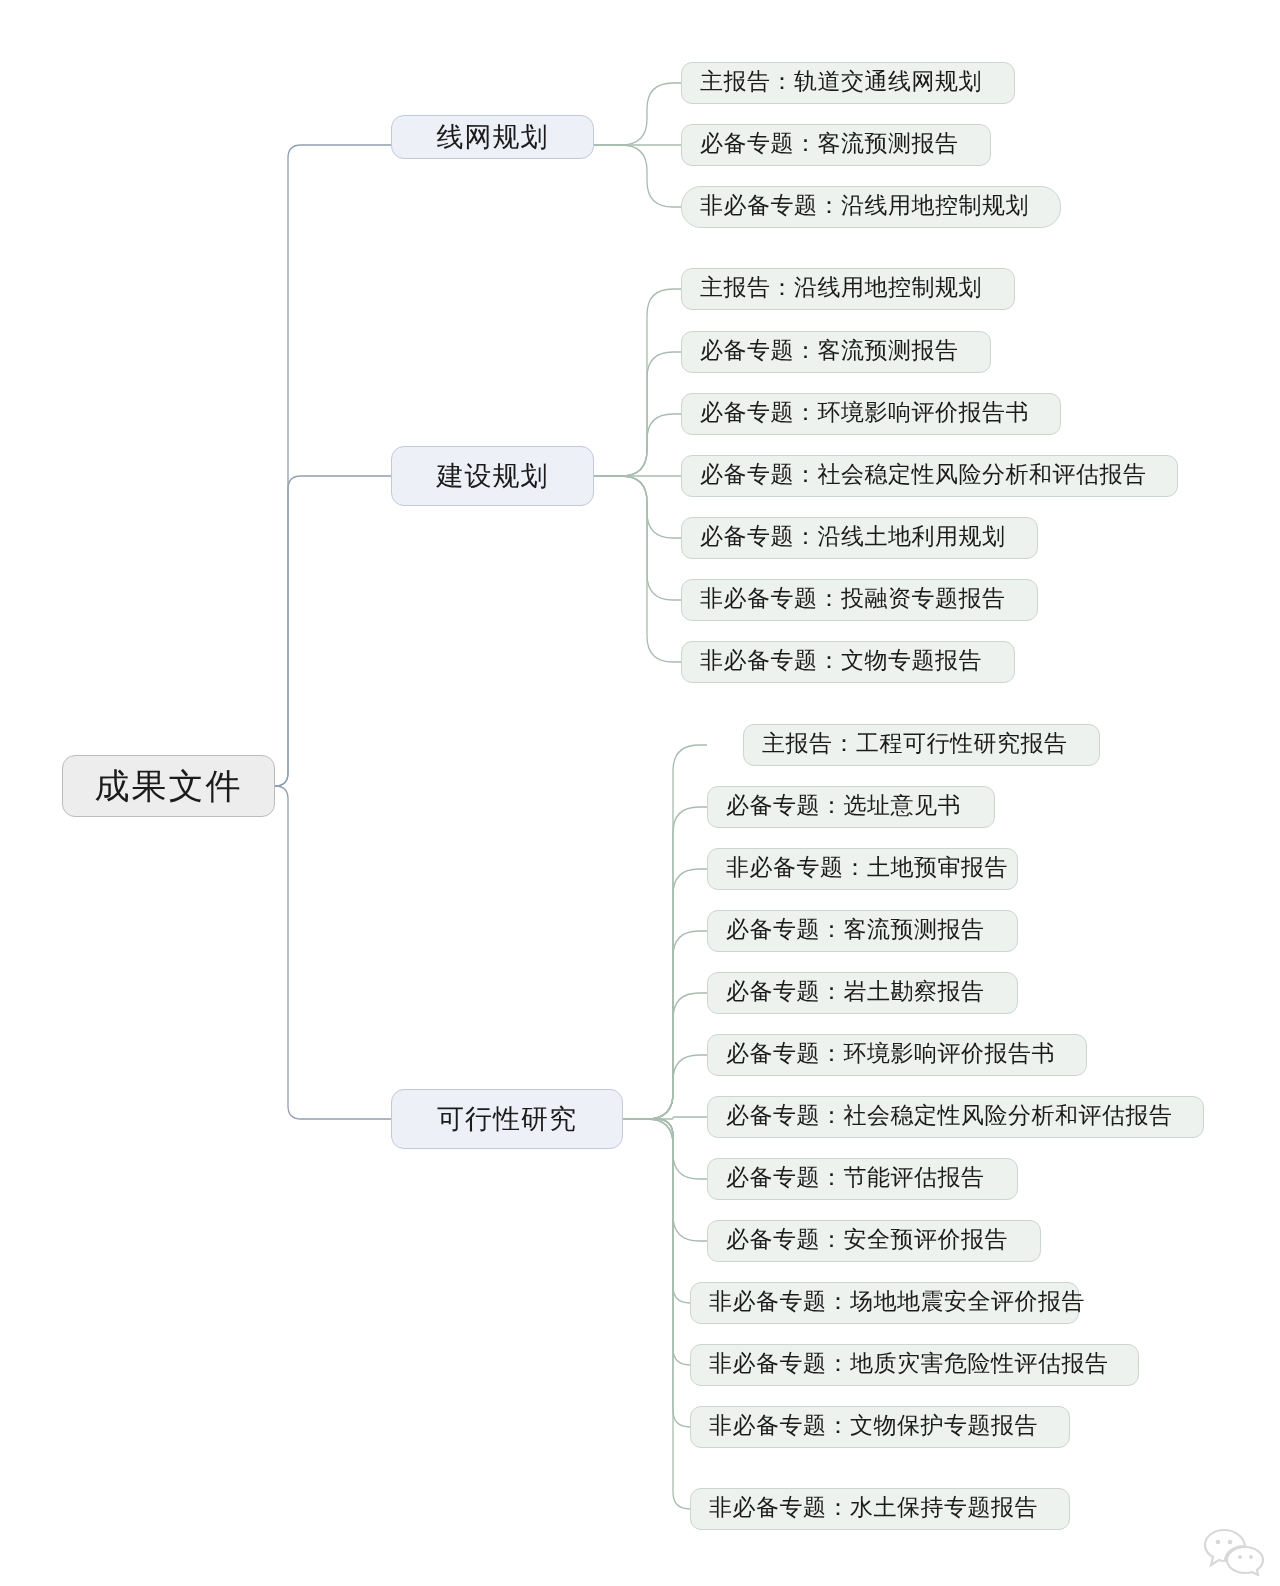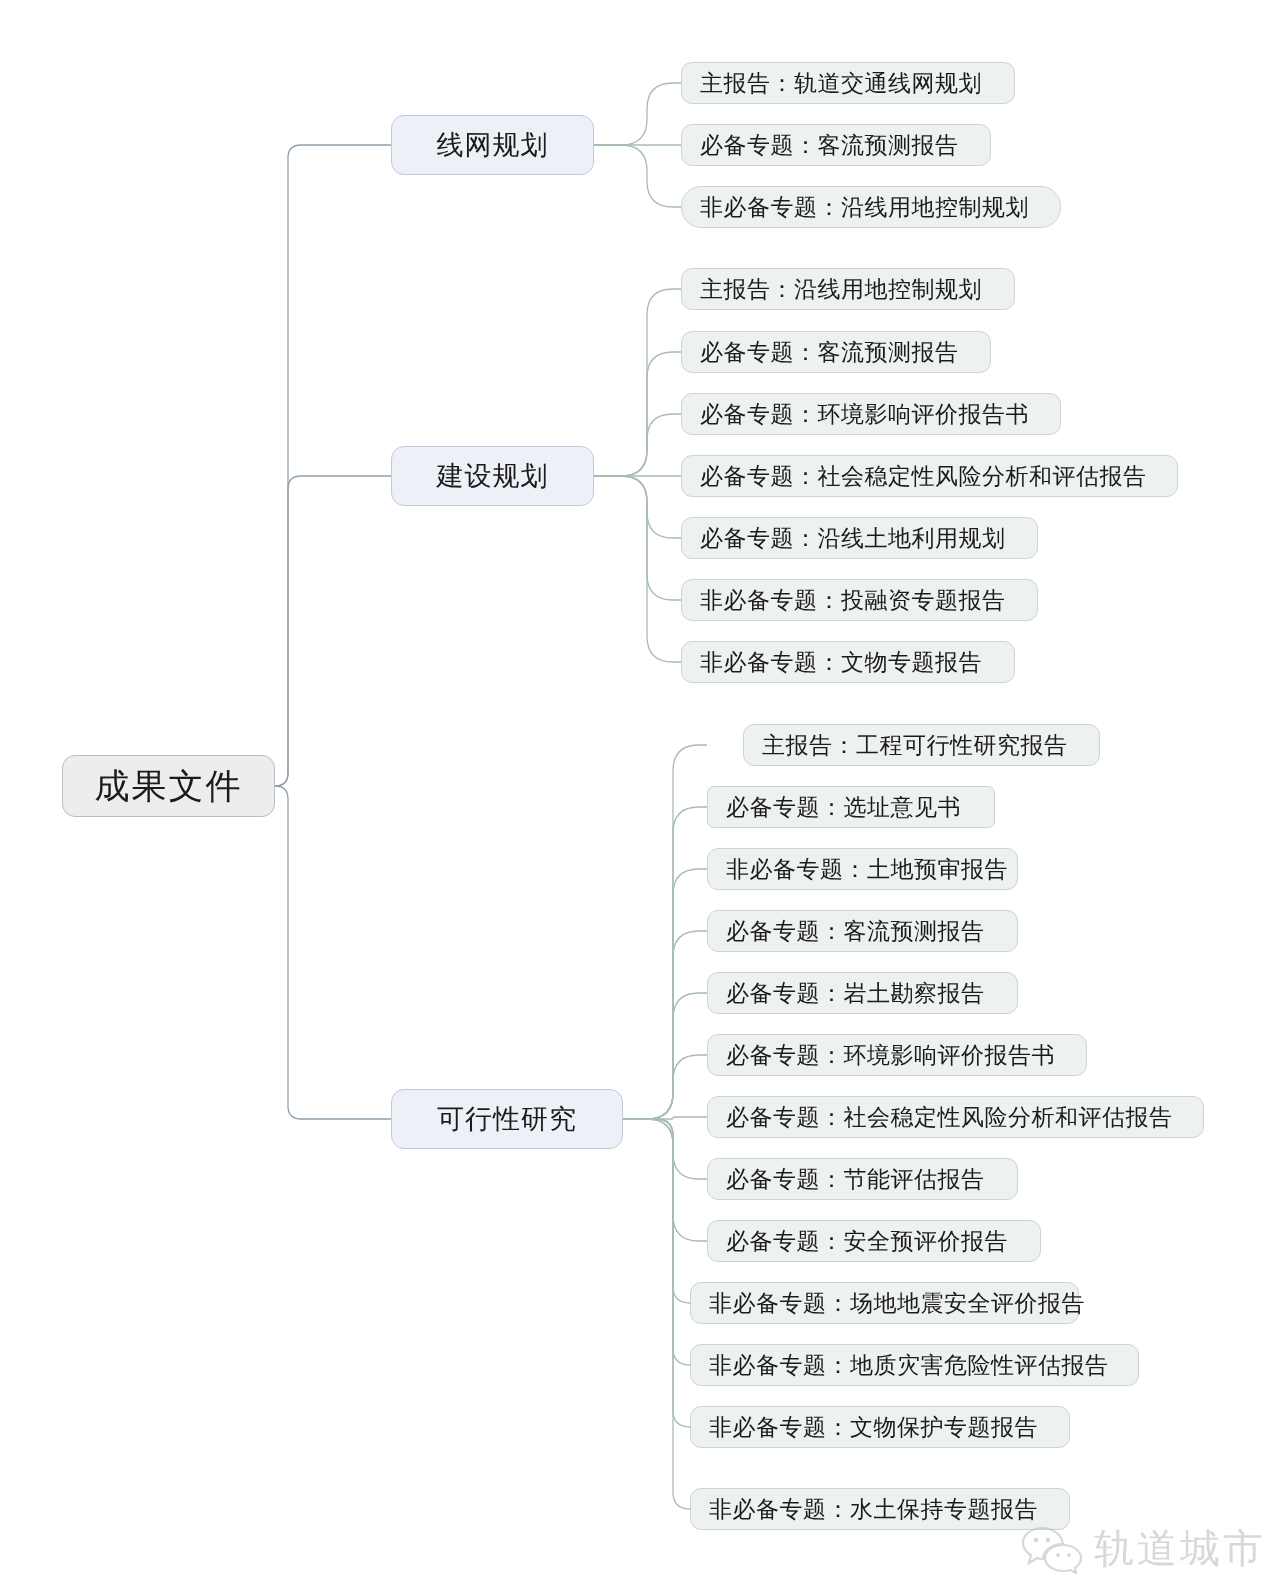--- a/index.html
+++ b/index.html
@@ -50,22 +50,23 @@
     letter-spacing: 1px;
     padding: 0 20px;
     justify-content: center;
   }
   .node-leaf {
     background: #eef2ef;
     border: 1px solid #ccd6ce;
     border-radius: 11px;
     font-size: 23px;
     letter-spacing: 0.5px;
-    padding: 0 18px;
+    padding: 6px 18px;
     justify-content: flex-start;
+    align-items: flex-end;
   }
   #watermark {
     position: absolute;
     right: 14px;
     bottom: 10px;
     display: flex;
     align-items: center;
     gap: 10px;
     opacity: 0.55;
     pointer-events: none;
@@ -111,21 +112,21 @@
       <path d="M623,1119 L656,1119 Q673,1119 673,1136 L673,1286 Q673,1303 690,1303 L690,1303" fill="none" stroke="#a8bcb0" stroke-width="1.3"></path>
       <path d="M623,1119 L656,1119 Q673,1119 673,1136 L673,1348 Q673,1365 690,1365 L690,1365" fill="none" stroke="#a8bcb0" stroke-width="1.3"></path>
       <path d="M623,1119 L656,1119 Q673,1119 673,1136 L673,1410 Q673,1427 690,1427 L690,1427" fill="none" stroke="#a8bcb0" stroke-width="1.3"></path>
       <path d="M623,1119 L656,1119 Q673,1119 673,1136 L673,1492 Q673,1509 690,1509 L690,1509" fill="none" stroke="#a8bcb0" stroke-width="1.3"></path>
     </svg>
 
   <div id="nodes">
       <div class="node node-root" style="left: 62px; top: 755px; width: 213px; height: 62px;">
         <span>成果文件</span>
       </div>
-      <div class="node node-branch" style="left: 391px; top: 115px; width: 203px; height: 60px; align-items: center;">
+      <div class="node node-branch" style="left: 391px; top: 115px; width: 203px; height: 44px; align-items: center;">
         <span>线网规划</span>
       </div>
       <div class="node node-leaf" style="left: 681px; top: 62px; width: 334px; height: 42px;">
         <span>主报告：轨道交通线网规划</span>
       </div>
       <div class="node node-leaf" style="left: 681px; top: 124px; width: 310px; height: 42px;">
         <span>必备专题：客流预测报告</span>
       </div>
       <div class="node node-leaf" style="left: 681px; top: 186px; width: 380px; height: 42px; border-radius: 20px;">
         <span>非必备专题：沿线用地控制规划</span>
@@ -153,21 +154,21 @@
       </div>
       <div class="node node-leaf" style="left: 681px; top: 641px; width: 334px; height: 42px;">
         <span>非必备专题：文物专题报告</span>
       </div>
       <div class="node node-branch" style="left: 391px; top: 1089px; width: 232px; height: 60px;">
         <span>可行性研究</span>
       </div>
       <div class="node node-leaf" style="left: 707px; top: 724px; width: 357px; height: 42px; margin-left: 36px;">
         <span>主报告：工程可行性研究报告</span>
       </div>
-      <div class="node node-leaf" style="left: 707px; top: 786px; width: 288px; height: 42px; border-radius: 7px;">
+      <div class="node node-leaf" style="left: 707px; top: 786px; width: 288px; height: 42px;">
         <span>必备专题：选址意见书</span>
       </div>
       <div class="node node-leaf" style="left: 707px; top: 848px; width: 311px; height: 42px;">
         <span>非必备专题：土地预审报告</span>
       </div>
       <div class="node node-leaf" style="left: 707px; top: 910px; width: 311px; height: 42px;">
         <span>必备专题：客流预测报告</span>
       </div>
       <div class="node node-leaf" style="left: 707px; top: 972px; width: 311px; height: 42px;">
         <span>必备专题：岩土勘察报告</span>
@@ -202,16 +203,15 @@
     <svg class="wm-logo" viewBox="0 0 62 50">
       <path d="M20 4 C9 4 1 11 1 19 C1 24 4 28 9 31 L7 39 L15 34 C17 35 19 35 21 35
                C21 27 29 20 40 20 C40 20 41 20 41 20 C40 11 31 4 20 4 Z" fill="none" stroke="#b6bbb8" stroke-width="2.2"></path>
       <circle cx="14" cy="16" r="2.3" fill="#b6bbb8"></circle>
       <circle cx="26" cy="16" r="2.3" fill="#b6bbb8"></circle>
       <path d="M41 21 C51 21 59 27 59 34 C59 38 57 41 53 44 L54 49 L48 46
                C46 47 44 47 41 47 C31 47 23 41 23 34 C23 27 31 21 41 21 Z" fill="none" stroke="#b6bbb8" stroke-width="2.2"></path>
       <circle cx="36" cy="31" r="1.9" fill="#b6bbb8"></circle>
       <circle cx="47" cy="31" r="1.9" fill="#b6bbb8"></circle>
     </svg>
-    <span class="wm-text">轨道城市</span>
   </div>
 
 </div>
 
 </body></html>

